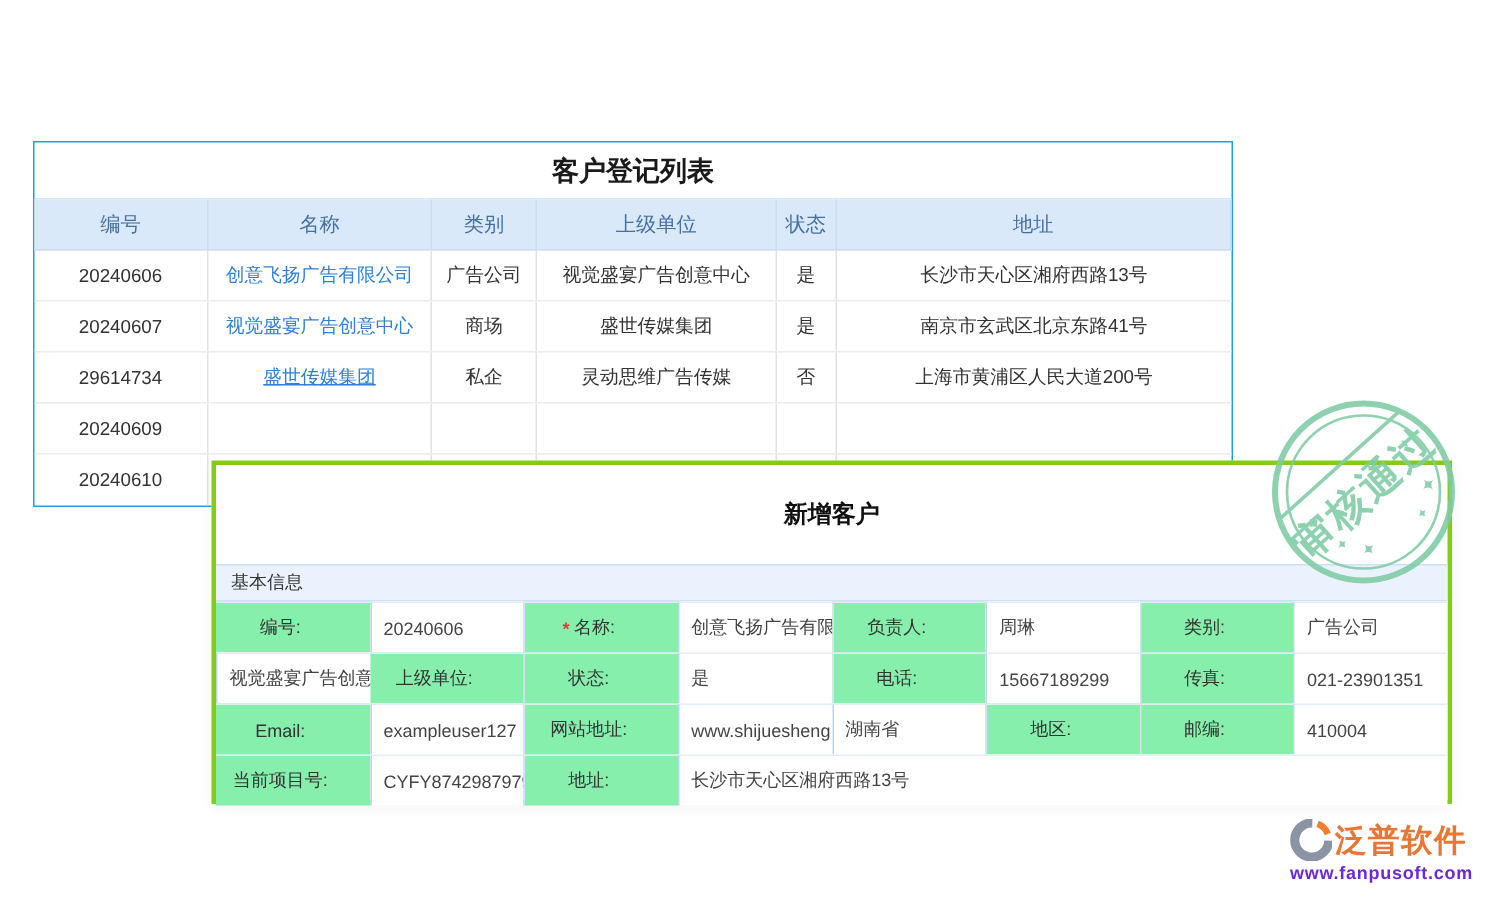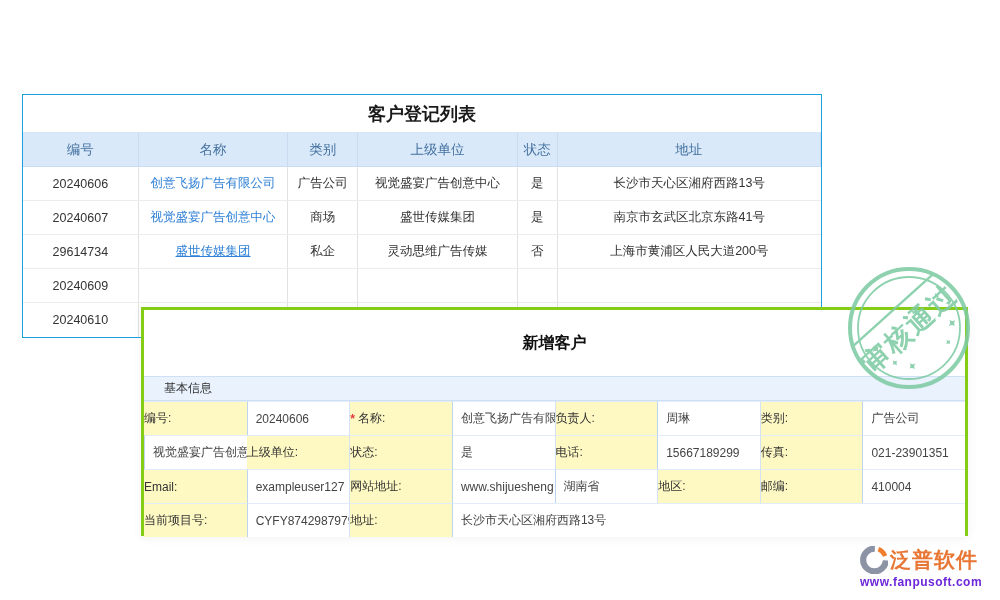--- a/index.html
+++ b/index.html
@@ -26,26 +26,26 @@
   a.link { color:#2f80d6; text-decoration:none; cursor:pointer; }
   a.link.u { text-decoration:underline; }
 
   
   .modal { position:absolute; left:141px; top:259px; width:827px; height:229px;
     background:#fff; border:3px solid #84cc16; box-shadow:0 2px 10px rgba(0,0,0,.06); z-index:5;margin-top:48px; }
   .modal-title { height:66px; display:flex; align-items:center; justify-content:center;
     font-size:16px; font-weight:bold; color:#111; }
   .section-bar { height:25px; background:#e9f2fd; border-top:1px solid #cfe0f4;
     border-bottom:1px solid #cfe0f4; display:flex; align-items:center;
-    padding-left:20px; font-size:12px; color:#333; }
+    padding-left:10px; font-size:12px; color:#333; }
   .form-grid { display:grid; grid-template-columns:repeat(8,1fr); grid-auto-rows:34px; }
   .fcell { display:flex; align-items:center; font-size:12px;
     border-top:1px solid #e2ecfa; border-left:1px solid #d3e2f4; overflow:hidden; white-space:nowrap; }
   .fcell.first { border-left:none; }
-  .fcell.lbl { background:#fef9c3; justify-content:flex-start; padding-right:17px; color:#333; }
+  .fcell.lbl { background:#86efac; justify-content:center; padding-right:17px; color:#333; }
   .fcell.val { background:#fff; padding-left:8px; color:#444; border-left:1px solid #bcd4ef; }
   .fcell.span6 { grid-column:span 5; }
   .req { color:#e23b3b; margin-right:3px; font-weight:bold; }
 
   
   .stamp { position:absolute; left:845px; top:264px; z-index:9; pointer-events:none; opacity:.88; }
 
   
   .brand { position:absolute; left:860px; top:546px; z-index:2; }
   .brand-row { display:flex; align-items:center; gap:2px; }

